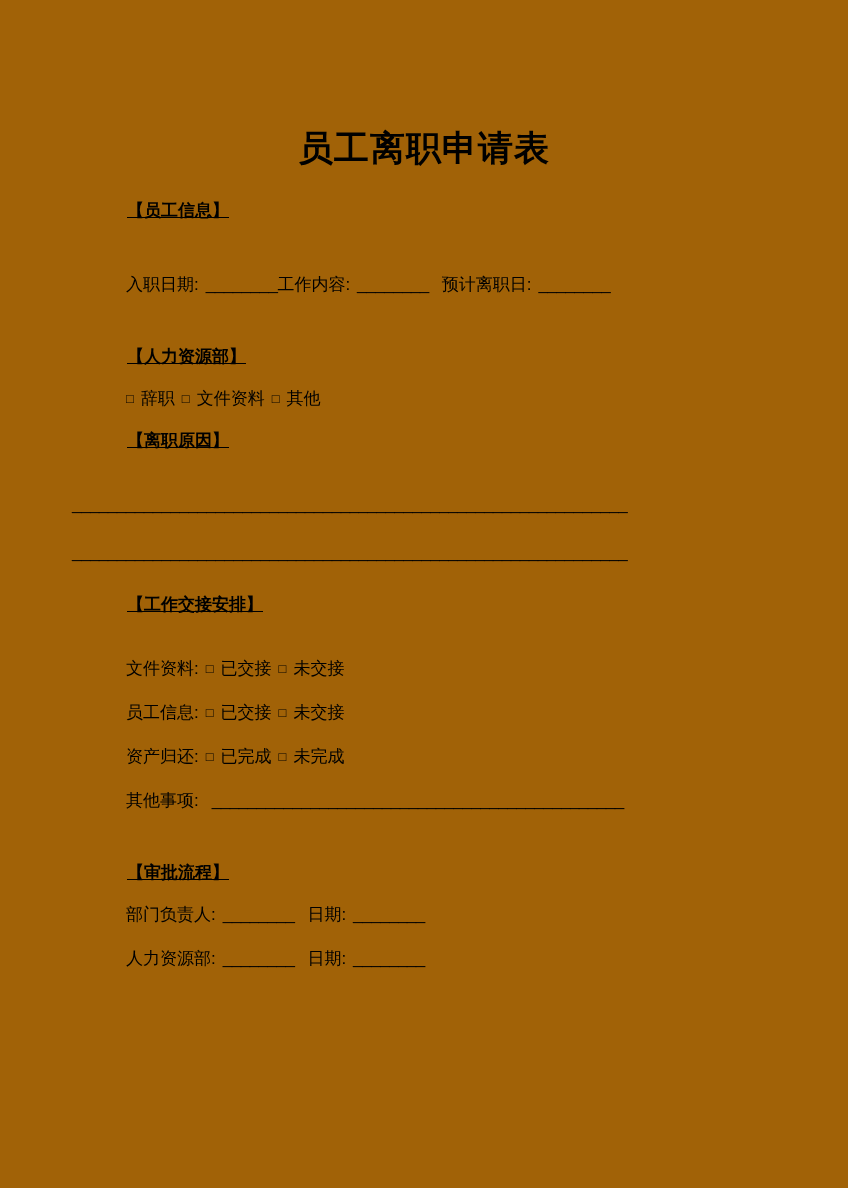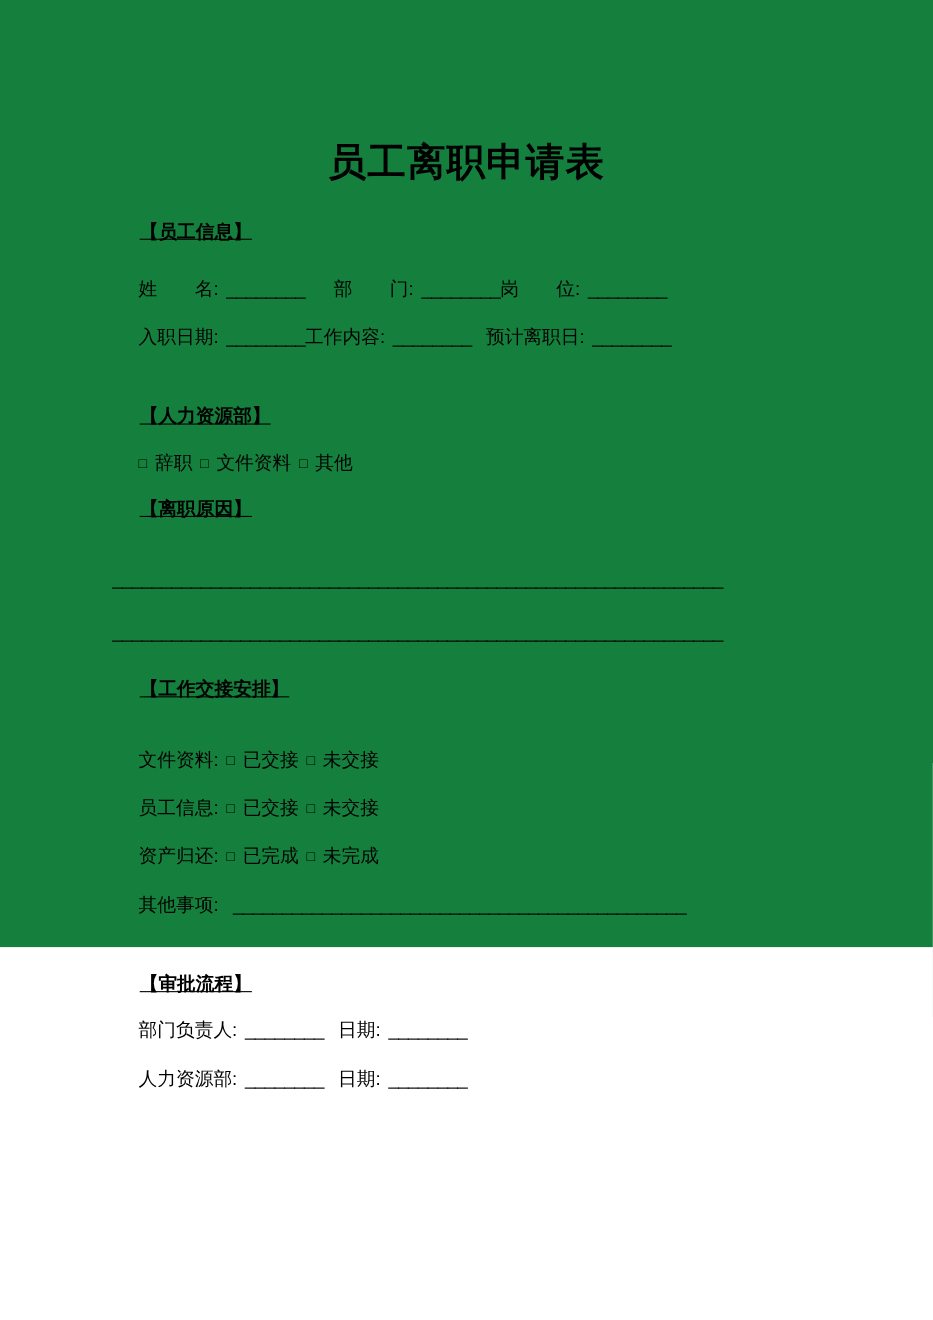--- a/index.html
+++ b/index.html
@@ -11,22 +11,22 @@
   body {
     width: 848px;
     height: 1200px;
     font-family: "Liberation Sans", "DejaVu Sans", sans-serif;
     color: #000000;
     overflow: hidden;
   }
   .page {
     position: relative;
     width: 848px;
-    height: 861px;
-    background: #15803d;
+    height: 1188px;
+    background: #a16207;
     box-sizing: border-box;
   }
 
   
   .doc-title {
     text-align: center;
     font-size: 35px;
     font-weight: bold;
     letter-spacing: 1px;
     margin: 0;
@@ -82,21 +82,21 @@
   .chk {
     font-size: 13px;
     line-height: 17px;
     position: relative;
     top: -1px;
   }
 
   .rule-line {
     font-size: 17px;
     line-height: 22px;
-    padding-left: 102px;
+    padding-left: 72px;
     white-space: nowrap;
     letter-spacing: -0.5px;
   }
 
   .wsp { display: inline-block; width: 26px; }
   .wsp-sm { display: inline-block; width: 13px; }
   .wsp-xs { display: inline-block; width: 7px; }
 </style>
 </head>
 <body>
@@ -105,23 +105,20 @@
 
   <h1 class="doc-title">员工离职申请表</h1>
 
   <div class="content">
 
     <div class="section">
       <div class="section-head">【员工信息】</div>
 
       <div class="gap-md"></div>
 
-      <div class="row">
-        <span>姓　　名:</span><span class="wsp-xs"></span><span class="fill">________</span><span class="wsp"></span><span>部　　门:</span><span class="wsp-xs"></span><span class="fill">________</span><span>岗　　位:</span><span class="wsp-xs"></span><span class="fill">________</span>
-      </div>
 
       <div class="gap-row"></div>
 
       <div class="row">
         <span>入职日期:</span><span class="wsp-xs"></span><span class="fill">________</span><span>工作内容:</span><span class="wsp-xs"></span><span class="fill">________</span><span class="wsp-sm"></span><span>预计离职日:</span><span class="wsp-xs"></span><span class="fill">________</span>
       </div>
     </div>
 
     <div class="gap-xl"></div>
 

